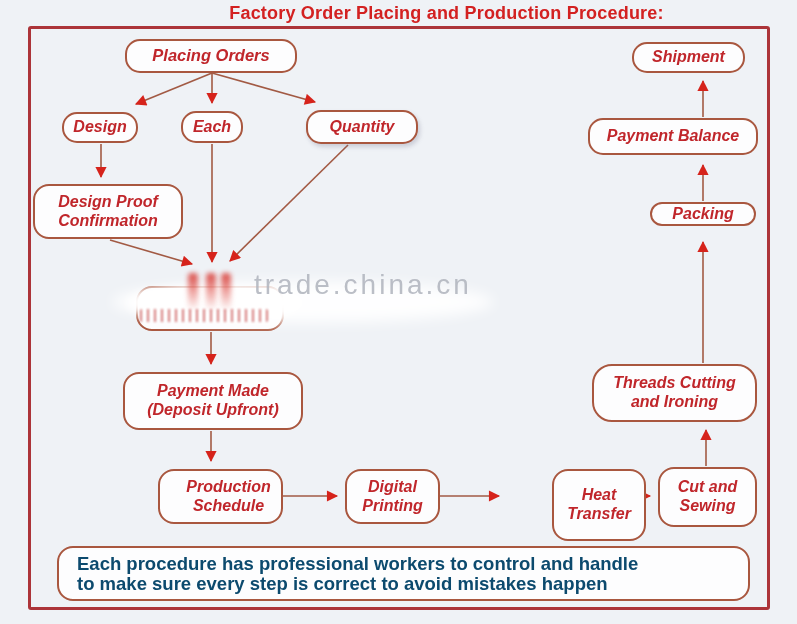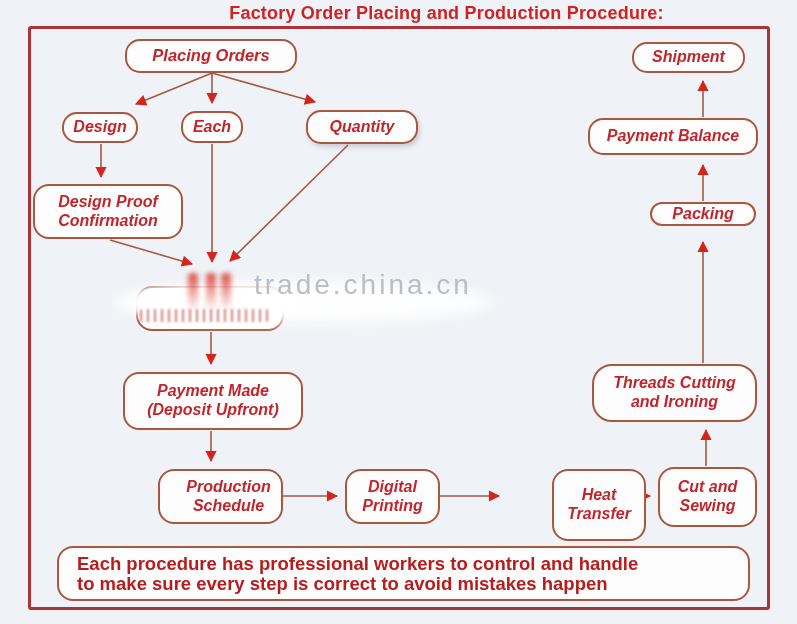--- a/index.html
+++ b/index.html
@@ -21,21 +21,21 @@
     position:absolute;z-index:3;display:flex;align-items:center;justify-content:center;
     text-align:center;background:#fdfdfe;border:2px solid #a9573f;border-radius:16px;
     color:#c0262b;font-weight:bold;font-size:16px;line-height:1.18;
     white-space:pre-line;box-sizing:border-box;font-style:italic;
   }
   .node.pill{border-radius:15px;}
   .node.shadow{box-shadow:2px 3px 4px rgba(110,110,135,.28);}
   .note-box{
     position:absolute;z-index:3;left:57px;top:546px;width:693px;height:55px;
     border:2px solid #a9573f;border-radius:16px;box-sizing:border-box;
-    background:#fdfdfe;color:#b91c1c;font-weight:bold;font-size:18.5px;line-height:20px;
+    background:#fdfdfe;color:#0c4a6e;font-weight:bold;font-size:18.5px;line-height:20px;
     display:flex;align-items:center;text-align:left;padding:0 10px 0 18px;white-space:pre-line;
   }
   .obscured{z-index:3;}
   .smudge{
     position:absolute;z-index:4;left:112px;top:281px;width:382px;height:42px;
     background:rgba(255,255,255,.92);border-radius:50%;filter:blur(7px);
   }
   .smudge2{
     position:absolute;z-index:4;left:128px;top:286px;width:176px;height:34px;
     background:rgba(255,255,255,.95);border-radius:45%;filter:blur(5px);

